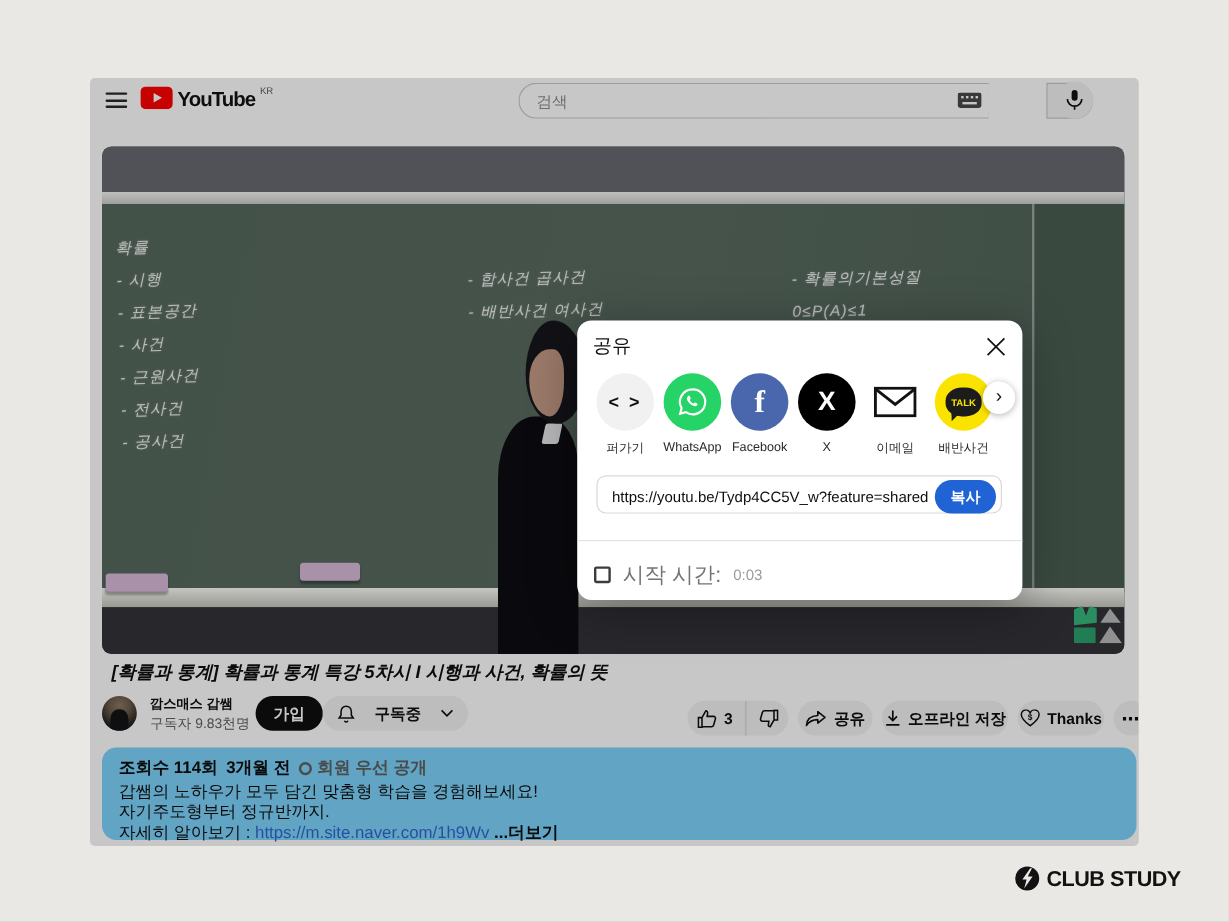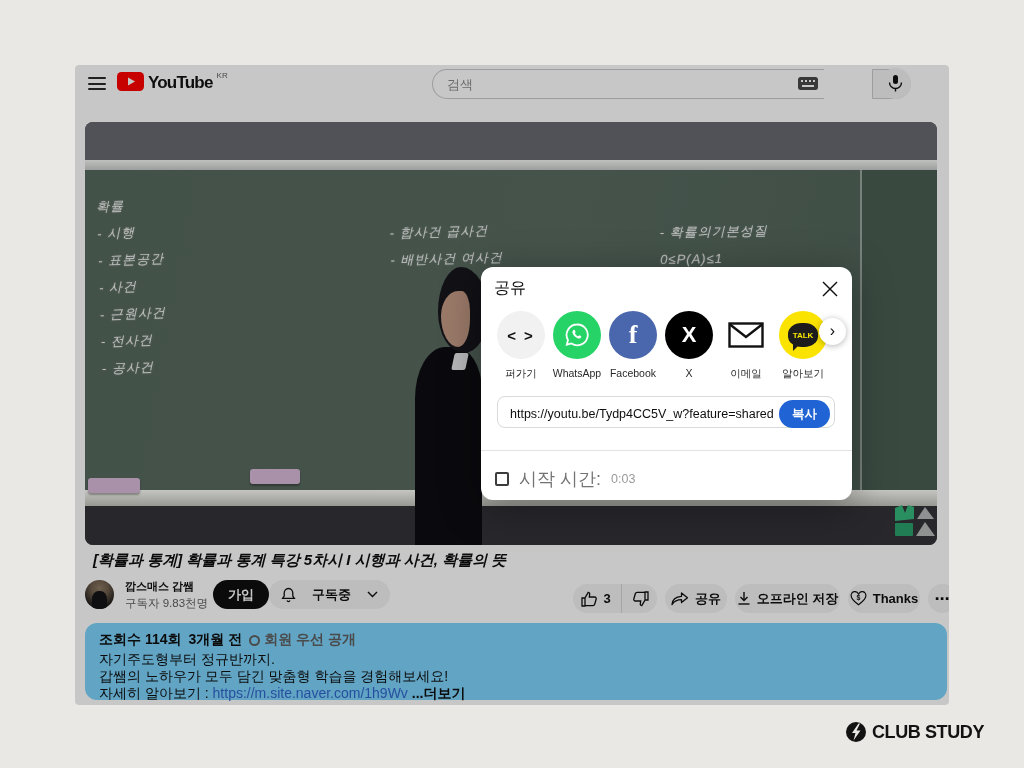--- a/index.html
+++ b/index.html
@@ -298,22 +298,22 @@
 
     <div class="desc-box">
       <div class="desc-line1">
         <span>조회수 114회</span>
         <span>3개월 전</span>
         <span class="member-badge">
           <span class="badge-ring"></span>
           <span>회원 우선 공개</span>
         </span>
       </div>
+      <div class="desc-line">갑쌤의 노하우가 모두 담긴 맞춤형 학습을 경험해보세요!</div>
       <div class="desc-line">자기주도형부터 정규반까지.</div>
-      <div class="desc-line">갑쌤의 노하우가 모두 담긴 맞춤형 학습을 경험해보세요!</div>
       <div class="desc-line">
         <span>자세히 알아보기 : </span><a class="desc-link">https://m.site.naver.com/1h9Wv</a><span class="desc-more"> ...더보기</span>
       </div>
     </div>
   </div>
 
   <div class="scrim"></div>
 
   <div class="dialog">
     <div class="dlg-title">공유</div>
@@ -358,21 +358,21 @@
           </svg>
         </div>
         <div class="t-label">이메일</div>
       </div>
       <div class="target" style="left:294px;">
         <div class="t-circle" style="background:#fbe300;">
           <div class="kakao-bubble">
             <span class="kakao-glyph">TALK</span>
           </div>
         </div>
-        <div class="t-label">알아보기</div>
+        <div class="t-label">배반사건</div>
       </div>
     </div>
     <div class="next-btn">
       <span>›</span>
     </div>
 
     <div class="url-box">
       <input class="url-input" readonly="" value="https://youtu.be/Tydp4CC5V_w?feature=shared" style="">
       <button class="copy-btn">복사</button>
     </div>

